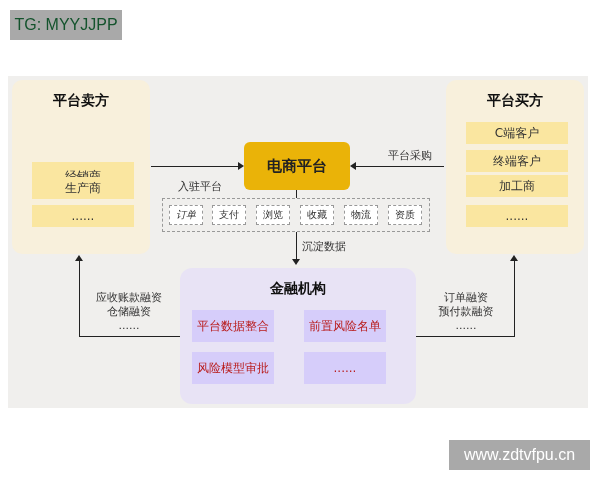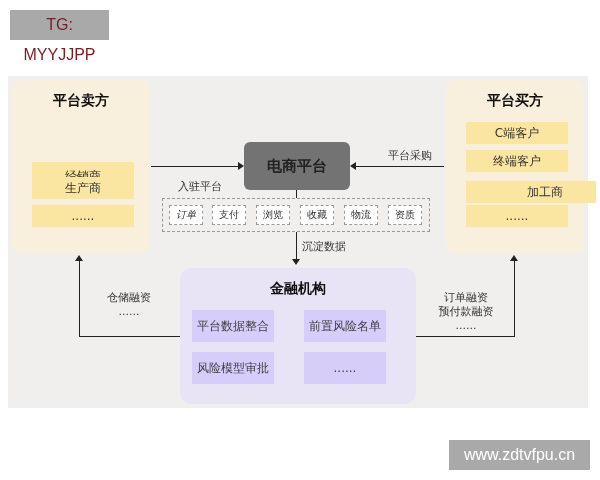--- a/index.html
+++ b/index.html
@@ -1,36 +1,36 @@
 <!DOCTYPE html>
 <html><head>
 <meta charset="utf-8">
 <style>
   html, body { margin:0; padding:0; }
   body { width:600px; height:480px; background:#ffffff; position:relative; overflow:hidden;
          font-family:"DejaVu Sans","Liberation Sans",sans-serif; color:#222; }
   .abs { position:absolute; }
-  .wm-top { left:10px; top:10px; width:99px; height:30px; background:#a9a9a9; color:#7f1d1d;
+  .wm-top { left:10px; top:10px; width:112px; height:30px; background:#a9a9a9; color:#14532d;
             font-family:"Liberation Sans",sans-serif; font-size:16px; line-height:30px; text-align:center; }
   .wm-bottom { left:449px; top:440px; width:141px; height:30px; background:#a9a9a9; color:#fff;
             font-family:"Liberation Sans",sans-serif; font-size:16px; line-height:30px; text-align:center; }
   .canvas { left:8px; top:76px; width:580px; height:332px; background:#f0efed; }
   .party { width:138px; height:174px; background:#f8f0dc; border-radius:10px; }
   .party-title { position:absolute; left:0; right:0; top:12px; text-align:center; font-size:14px; font-weight:bold; color:#111; }
   .party-item { position:absolute; left:20px; width:102px; height:22px; background:#fae6a0; text-align:center;
                 font-size:12px; line-height:22px; color:#333; }
-  .platform { left:244px; top:142px; width:106px; height:48px; background:#737373; border-radius:6px;
+  .platform { left:244px; top:142px; width:106px; height:48px; background:#eab308; border-radius:6px;
               text-align:center; line-height:48px; font-size:15px; font-weight:bold; color:#222; }
   .data-group { left:162px; top:198px; width:268px; height:34px; border:1px dashed #999; box-sizing:border-box; }
   .data-item { position:absolute; top:6px; height:20px; border:1px dashed #999; box-sizing:border-box;
                font-size:10px; line-height:18px; text-align:center; color:#333; background:#fff; }
   .fin { left:180px; top:268px; width:236px; height:136px; background:#e8e3f5; border-radius:12px; }
   .fin-title { position:absolute; left:0; right:0; top:12px; text-align:center; font-size:14px; font-weight:bold; color:#111; }
   .fin-item { position:absolute; width:82px; height:32px; background:#d6cdfa; text-align:center; line-height:32px;
-              font-size:12px; color:#404040; }
+              font-size:12px; color:#b91c1c; }
   .lbl { font-size:11px; color:#333; text-align:center; line-height:14px; }
   .line { background:#222; }
   .arrow-r { width:0; height:0; border-top:4px solid transparent; border-bottom:4px solid transparent; border-left:6px solid #222; }
   .arrow-l { width:0; height:0; border-top:4px solid transparent; border-bottom:4px solid transparent; border-right:6px solid #222; }
   .arrow-u { width:0; height:0; border-left:4px solid transparent; border-right:4px solid transparent; border-bottom:6px solid #222; }
   .arrow-d { width:0; height:0; border-left:4px solid transparent; border-right:4px solid transparent; border-top:6px solid #222; }
 </style>
 </head>
 <body>
 
@@ -43,21 +43,21 @@
   <div class="party-item" style="top:42px;margin-top:40px;">零售商</div>
   <div class="party-item" style="top:55px;margin-top:30px;">经销商</div>
   <div class="party-item" style="top:97px;">生产商</div>
   <div class="party-item" style="top:125px;">......</div>
 </div>
 
 <div class="abs party" style="left:446px; top:80px;">
   <div class="party-title">平台买方</div>
   <div class="party-item" style="top:42px;">C端客户</div>
   <div class="party-item" style="top:70px;">终端客户</div>
-  <div class="party-item" style="top:101px;padding-left:28px;">加工商</div>
+  <div class="party-item" style="top:95px;">加工商</div>
   <div class="party-item" style="top:125px;">......</div>
 </div>
 
 <div class="abs platform">电商平台</div>
 
 <div class="abs lbl" style="left:160px; top:149px; width:80px;margin-top:31px;">入驻平台</div>
 <div class="abs line" style="left:151px; top:166px; width:88px; height:1px;"></div>
 <div class="abs arrow-r" style="left:238px; top:162px;"></div>
 
 <div class="abs lbl" style="left:370px; top:149px; width:80px;">平台采购</div>
@@ -83,20 +83,21 @@
   <div class="fin-item" style="left:12px; top:42px;">平台数据整合</div>
   <div class="fin-item" style="left:124px; top:42px;">前置风险名单</div>
   <div class="fin-item" style="left:12px; top:84px;">风险模型审批</div>
   <div class="fin-item" style="left:124px; top:84px;">......</div>
 </div>
 
 <div class="abs line" style="left:79px; top:336px; width:101px; height:1px;"></div>
 <div class="abs line" style="left:79px; top:260px; width:1px; height:77px;"></div>
 <div class="abs arrow-u" style="left:75px; top:255px;"></div>
 <div class="abs lbl" style="left:86px; top:291px; width:86px;">
+  <div>应收账款融资</div>
   <div>仓储融资</div>
   <div>......</div>
 </div>
 
 <div class="abs line" style="left:416px; top:336px; width:99px; height:1px;"></div>
 <div class="abs line" style="left:514px; top:260px; width:1px; height:77px;"></div>
 <div class="abs arrow-u" style="left:510px; top:255px;"></div>
 <div class="abs lbl" style="left:426px; top:291px; width:80px;">
   <div>订单融资</div>
   <div>预付款融资</div>

